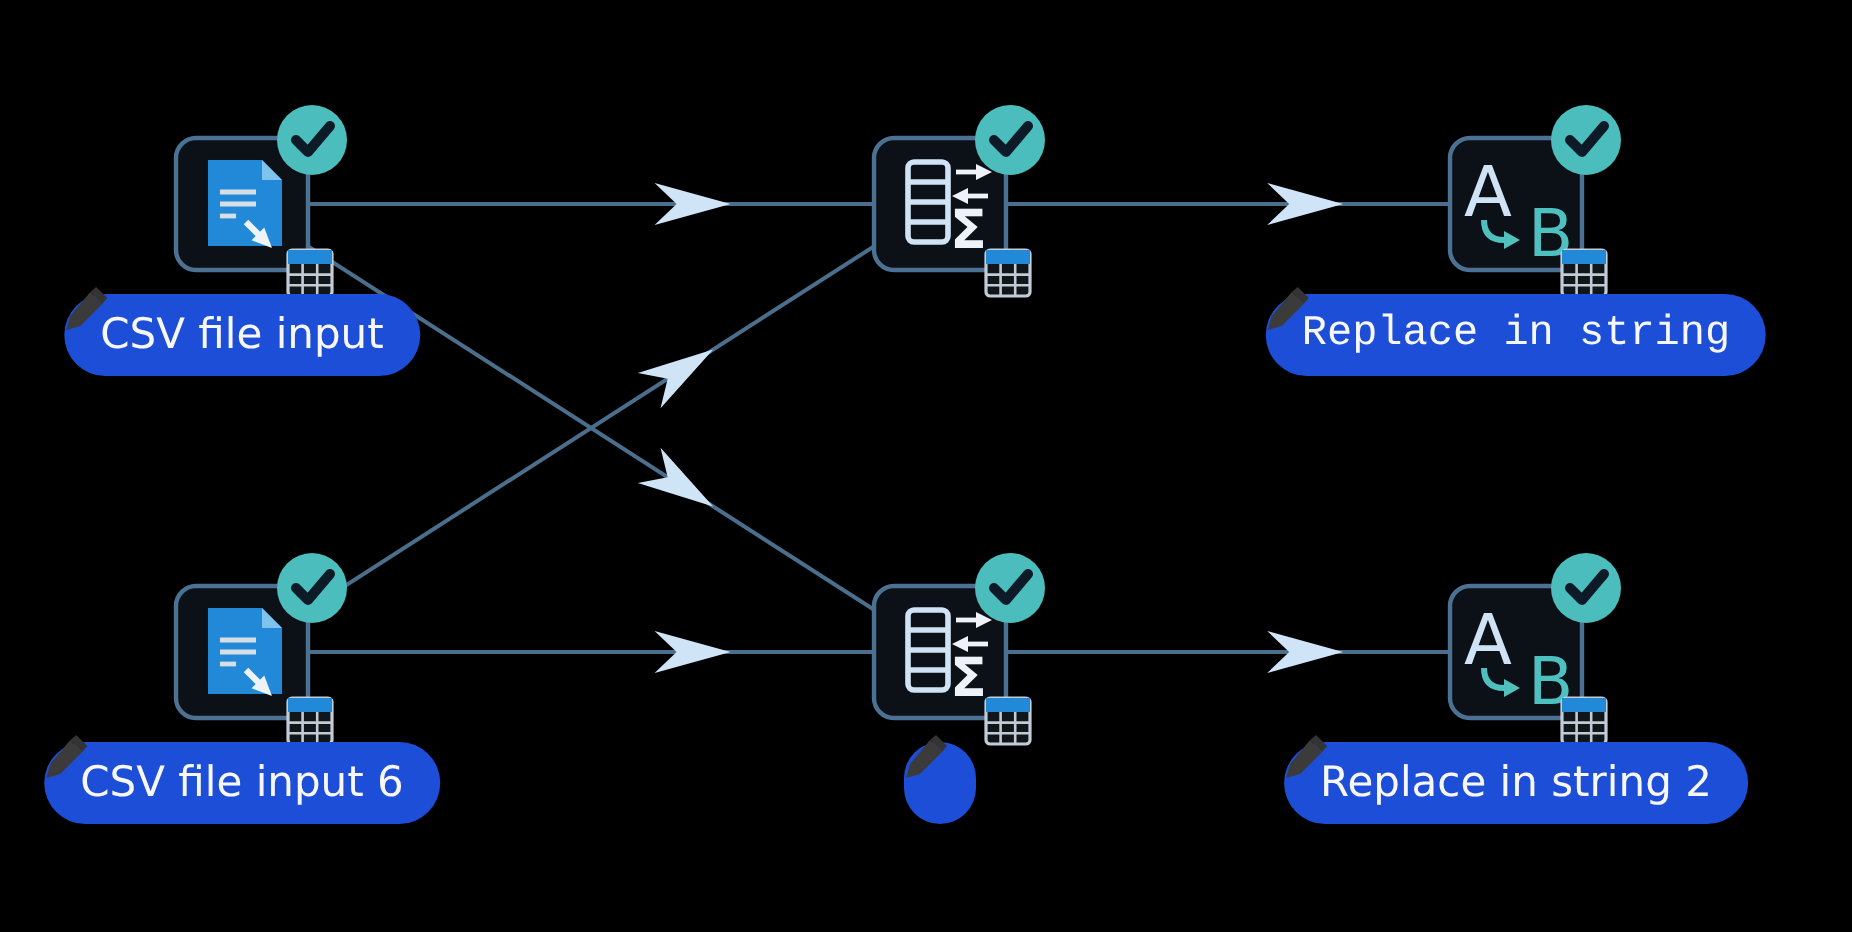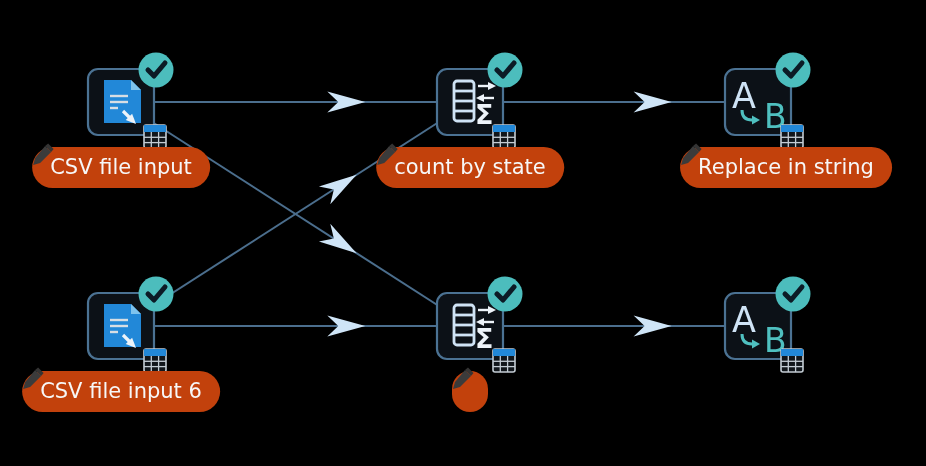--- a/index.html
+++ b/index.html
@@ -12,21 +12,21 @@
     font-family: "DejaVu Sans", "Liberation Sans", sans-serif;
   }
   .canvas svg { position: absolute; left: 0; top: 0; }
   .pill {
     position: absolute;
     transform: translateX(-50%);
     height: 41px;
     line-height: 41px;
     border-radius: 21px;
     padding: 0 18px;
-    background: #c2410c;
+    background: #1d4ed8;
     color: #f7f7f7;
     font-size: 21px;
     white-space: nowrap;
     z-index: 3;
   }
   .pill .pencil {
     position: absolute;
     left: -3px;
     top: -5px;
     width: 26px;
@@ -209,37 +209,37 @@
           <line x1="-10" y1="7.6" x2="12" y2="7.6" stroke="#c3ccd4" stroke-width="1.3"></line>
         </g>
       </g>
     </svg>
 <div class="pill" style="left: 121px; top: 147px;"><span class="pencil">
         <svg width="26" height="26" viewBox="0 0 26 26">
           <path d="M16 4 L22 10 L11 21 L4 23 L6 16 Z" fill="#3b3b3b"></path>
           <path d="M16 4 L19 1.5 L24.5 7 L22 10 Z" fill="#343434"></path>
         </svg>
       </span><span>CSV file input</span></div>
-    <div class="pill" style="left: 470px; top: 147px;"><span class="pencil">
-        <svg width="26" height="26" viewBox="0 0 26 26">
-          <path d="M16 4 L22 10 L11 21 L4 23 L6 16 Z" fill="#3b3b3b"></path>
-          <path d="M16 4 L19 1.5 L24.5 7 L22 10 Z" fill="#343434"></path>
-        </svg>
-      </span><span>count by state</span></div>
-    <div class="pill" style="left: 786px; top: 147px;"><span class="pencil">
+    <div class="pill" style="left: 758px; top: 147px; font-family: Liberation Mono, monospace;"><span class="pencil">
         <svg width="26" height="26" viewBox="0 0 26 26">
           <path d="M16 4 L22 10 L11 21 L4 23 L6 16 Z" fill="#3b3b3b"></path>
           <path d="M16 4 L19 1.5 L24.5 7 L22 10 Z" fill="#343434"></path>
         </svg>
       </span><span>Replace in string</span></div>
     <div class="pill" style="left: 121px; top: 371px;"><span class="pencil">
         <svg width="26" height="26" viewBox="0 0 26 26">
           <path d="M16 4 L22 10 L11 21 L4 23 L6 16 Z" fill="#3b3b3b"></path>
           <path d="M16 4 L19 1.5 L24.5 7 L22 10 Z" fill="#343434"></path>
         </svg>
       </span><span>CSV file input 6</span></div>
     <div class="pill" style="left: 470px; top: 371px;"><span class="pencil">
         <svg width="26" height="26" viewBox="0 0 26 26">
           <path d="M16 4 L22 10 L11 21 L4 23 L6 16 Z" fill="#3b3b3b"></path>
           <path d="M16 4 L19 1.5 L24.5 7 L22 10 Z" fill="#343434"></path>
         </svg>
       </span></div>
+    <div class="pill" style="left: 758px; top: 371px;"><span class="pencil">
+        <svg width="26" height="26" viewBox="0 0 26 26">
+          <path d="M16 4 L22 10 L11 21 L4 23 L6 16 Z" fill="#3b3b3b"></path>
+          <path d="M16 4 L19 1.5 L24.5 7 L22 10 Z" fill="#343434"></path>
+        </svg>
+      </span><span>Replace in string 2</span></div>
   </div>
 
 </body></html>

